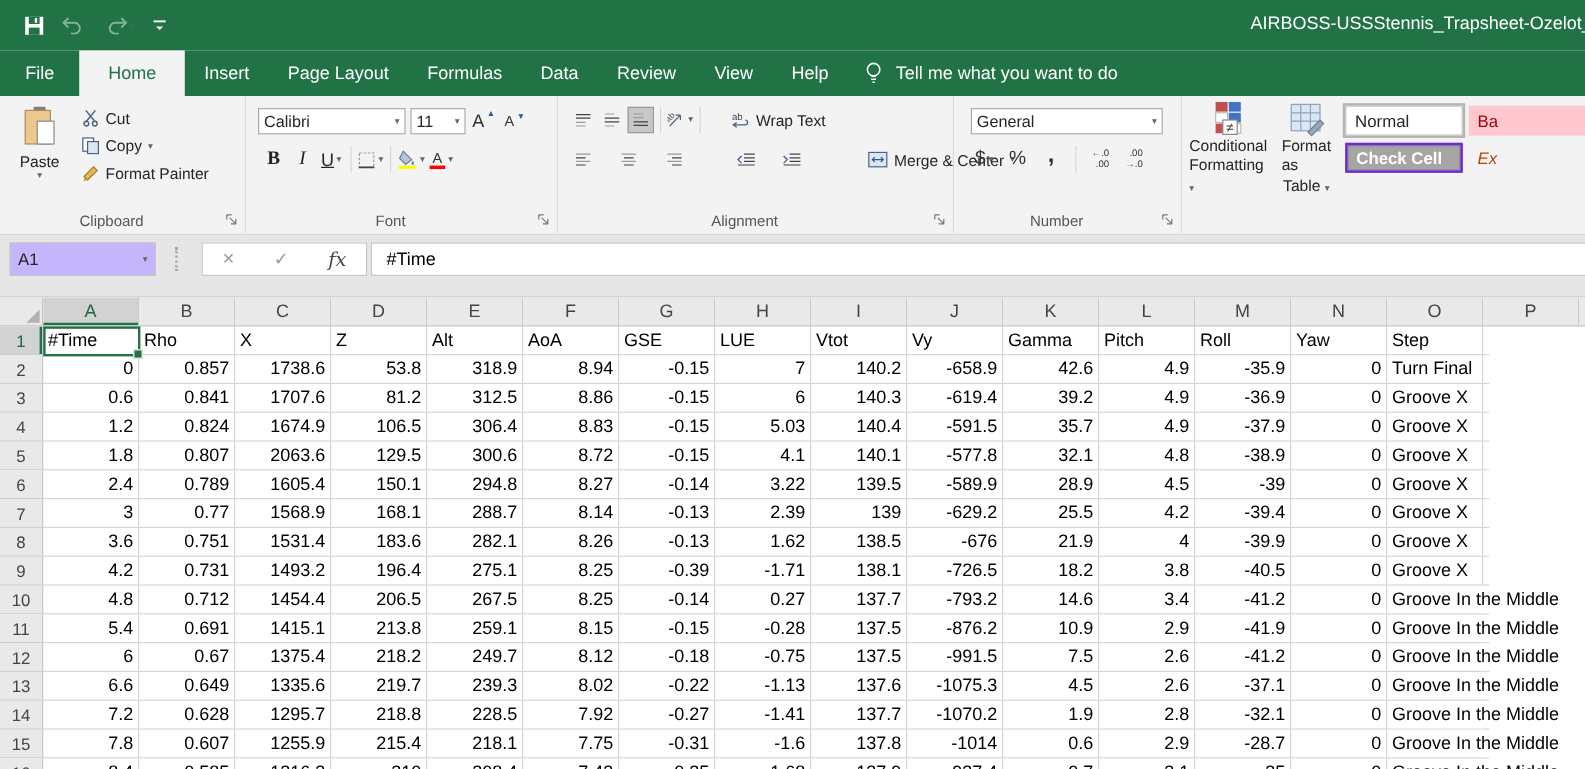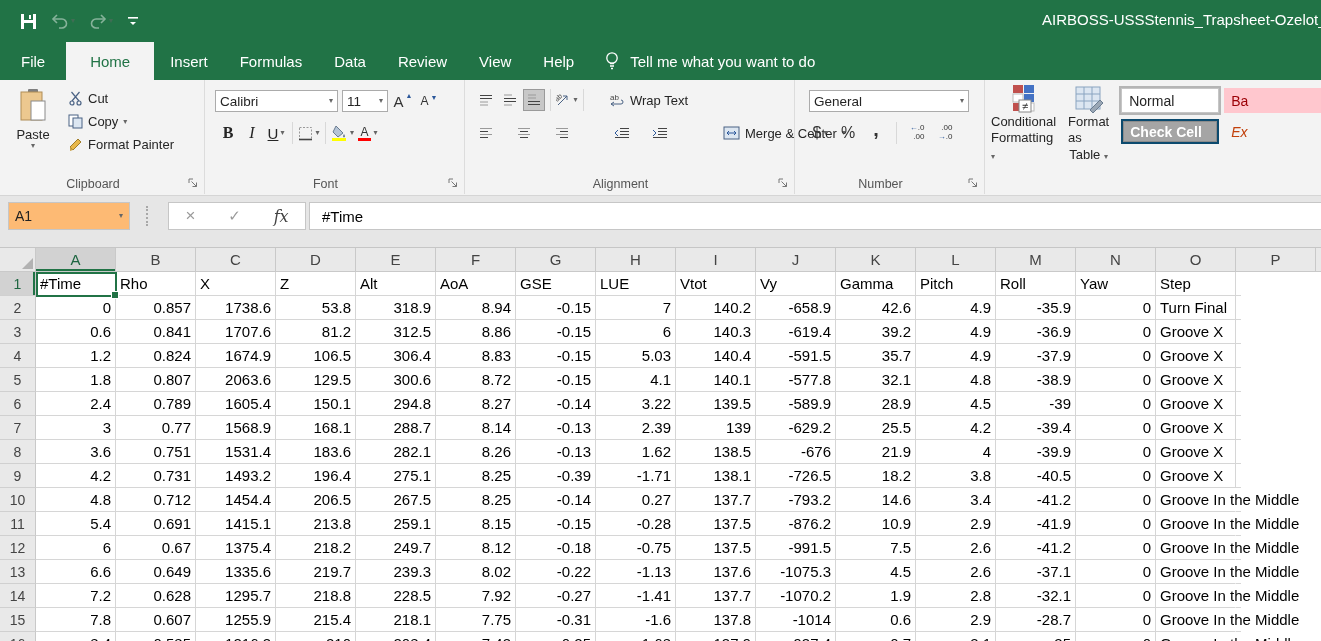--- a/index.html
+++ b/index.html
@@ -25,21 +25,21 @@
   .rbtn{display:flex;align-items:center;gap:5px;padding:2px 4px;white-space:nowrap;}
   .arrow{font-size:8px;color:#666;line-height:1;}
   .combo{background:#fff;border:1px solid #ababab;height:22px;box-sizing:border-box;display:flex;align-items:center;justify-content:space-between;padding:0 4px;font-size:13.5px;}
   .iconbtn{display:flex;align-items:center;justify-content:center;min-width:22px;height:22px;gap:2px;}
   .iconbtn.sel{background:#c8c8c8;border:1px solid #9a9a9a;box-sizing:border-box;}
   .vsep{width:1px;height:22px;background:#d8d8d8;margin:0 3px;}
   .chip{width:98px;height:25px;box-sizing:border-box;display:flex;align-items:center;padding:0 7px;font-size:14px;background:#fff;white-space:nowrap;overflow:hidden;}
   .two-line{display:flex;flex-direction:column;align-items:center;line-height:1.25;padding:4px 6px 0 6px;}
   
   .fbar{position:absolute;left:0;top:196px;width:100%;height:52px;background:#e6e6e6;border-bottom:1px solid #c6c6c6;box-sizing:border-box;}
-  .namebox{position:absolute;left:8px;top:6px;width:122px;height:28px;background:#fdba74;border:1px solid #c6c6c6;box-sizing:border-box;display:flex;align-items:center;justify-content:space-between;padding:0 6px;font-size:14px;color:#222;}
+  .namebox{position:absolute;left:8px;top:6px;width:122px;height:28px;background:#c4b5fd;border:1px solid #c6c6c6;box-sizing:border-box;display:flex;align-items:center;justify-content:space-between;padding:0 6px;font-size:14px;color:#222;}
   .dots{position:absolute;left:146px;top:10px;height:20px;width:3px;border-left:2px dotted #a8a8a8;}
   .fxbox{position:absolute;left:168px;top:6px;width:138px;height:28px;background:#fff;border:1px solid #c6c6c6;box-sizing:border-box;display:flex;align-items:center;justify-content:space-around;color:#9a9a9a;font-size:15px;}
   .finput{position:absolute;left:309px;top:6px;right:0;height:28px;background:#fff;border:1px solid #c6c6c6;border-right:none;box-sizing:border-box;display:flex;align-items:center;padding:0 12px;font-size:15px;color:#000;}
   .fx{font-family:"DejaVu Serif",serif;font-style:italic;color:#444;font-size:16px;}
   
   .grid{position:absolute;left:0;top:248px;width:1321px;height:393px;background:#fff;overflow:hidden;}
   .hrow{display:flex;height:24px;}
   .corner{width:36px;height:24px;background:#e9e9e9;border-right:1px solid #c9c9c9;border-bottom:1px solid #c9c9c9;box-sizing:border-box;position:relative;flex:none;}
   .corner i{position:absolute;right:2px;bottom:2px;width:0;height:0;border-left:11px solid transparent;border-bottom:11px solid #b2b2b2;}
   .ch{width:80px;height:24px;background:#e9e9e9;border-right:1px solid #c9c9c9;border-bottom:1px solid #c9c9c9;box-sizing:border-box;display:flex;align-items:center;justify-content:center;font-size:15px;color:#444;flex:none;}
@@ -93,20 +93,21 @@
         </svg>
       </span>
     </div>
     <div class="title-text">AIRBOSS-USSStennis_Trapsheet-Ozelot_FA</div>
   </div>
 
   <div class="tabrow">
     <div class="tab" style="padding:0 21px;">File</div>
     <div class="tab active" style="padding:0 24px;">Home</div>
     <div class="tab">Insert</div>
+    <div class="tab">Page Layout</div>
     <div class="tab">Formulas</div>
     <div class="tab">Data</div>
     <div class="tab">Review</div>
     <div class="tab">View</div>
     <div class="tab">Help</div>
     <div class="tellme">
       <svg width="16" height="20" viewBox="0 0 16 20">
         <circle cx="8" cy="7" r="5.2" fill="none" stroke="#fff" stroke-width="1.3"></circle>
         <path d="M6 12.5 h4 M6 15 h4 M7 17.5 h2" stroke="#fff" stroke-width="1.3"></path>
       </svg>
@@ -367,21 +368,21 @@
           </svg>
           <span style="font-size:13px;">Format as</span>
           <span style="font-size:13px;"><span>Table</span> <span class="arrow">▾</span></span>
         </div>
         <div style="padding-top:8px;padding-left:6px;">
           <div style="display:flex;gap:5px;">
             <div class="chip" style="border:1px solid #c6c6c6;outline:2px solid #b5b5b5;">Normal</div>
             <div class="chip" style="background:#ffc7ce;color:#9c0006;">Ba</div>
           </div>
           <div style="display:flex;gap:5px;margin-top:6px;">
-            <div class="chip" style="background:#a5a5a5;color:#fff;font-weight:bold;border:2px solid #0c4a6e;box-shadow:inset 0 0 0 1px #8c8c8c;">Check Cell</div>
+            <div class="chip" style="background:#a5a5a5;color:#fff;font-weight:bold;border:2px solid #6d28d9;box-shadow:inset 0 0 0 1px #8c8c8c;">Check Cell</div>
             <div class="chip" style="font-style:italic;color:#c2410c;background:transparent;">Ex</div>
           </div>
         </div>
       </div>
     </div>
   </div>
 
   <div class="fbar">
     <div class="namebox">
       <span>A1</span>

